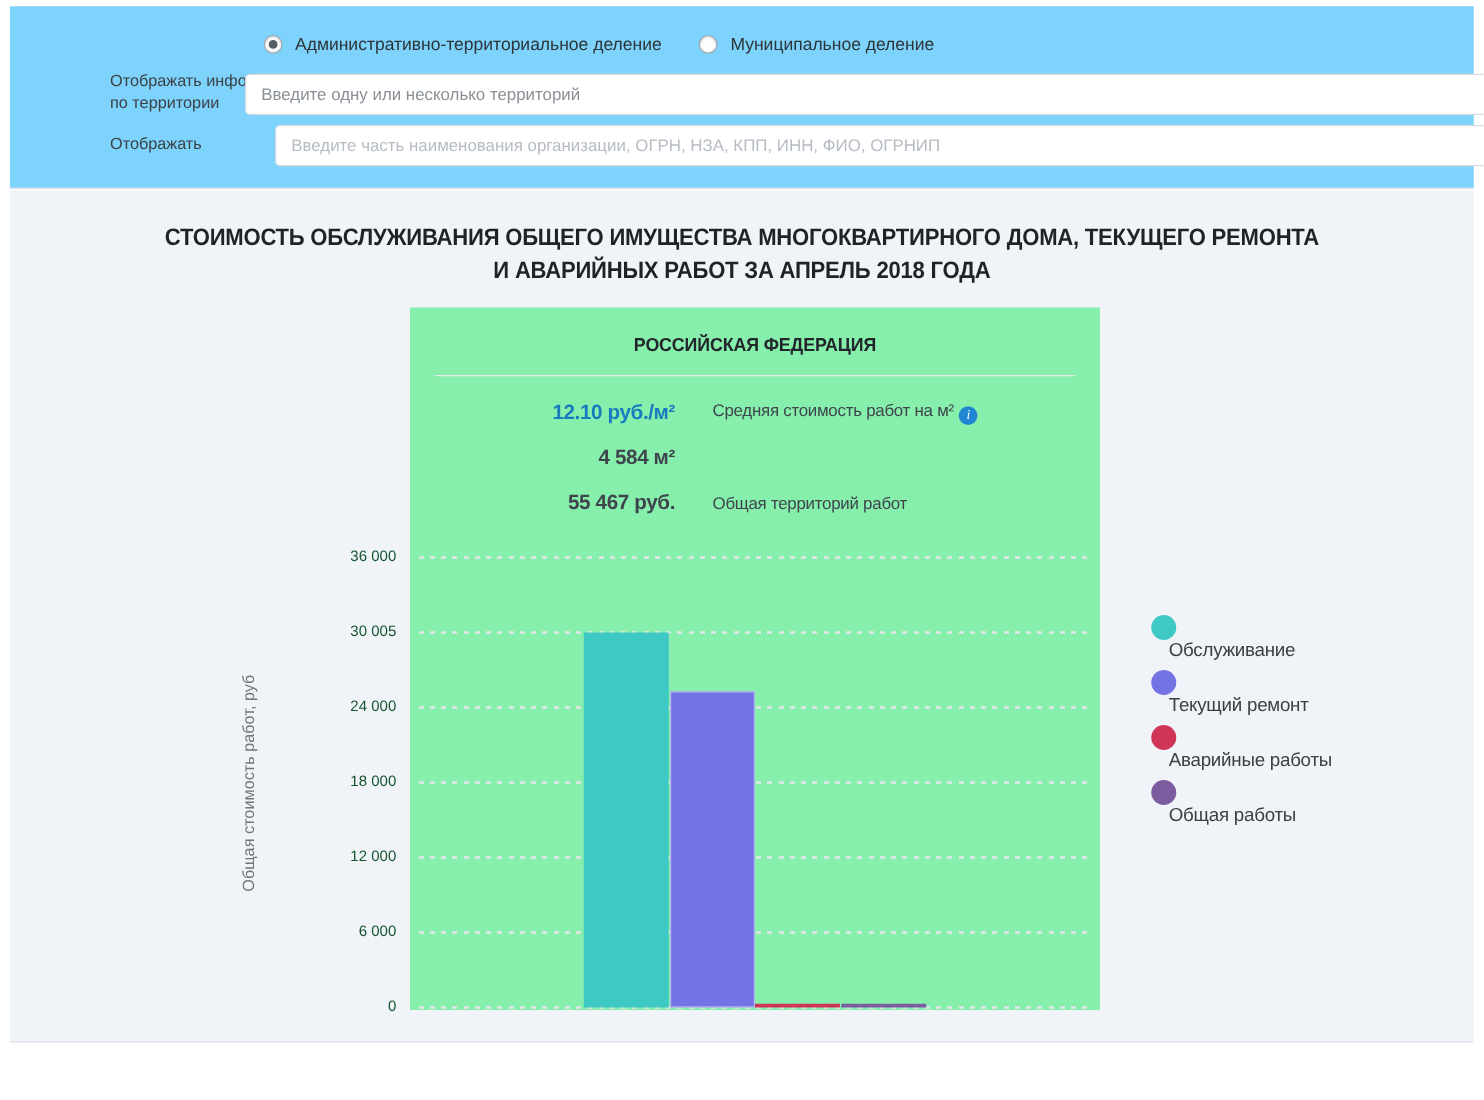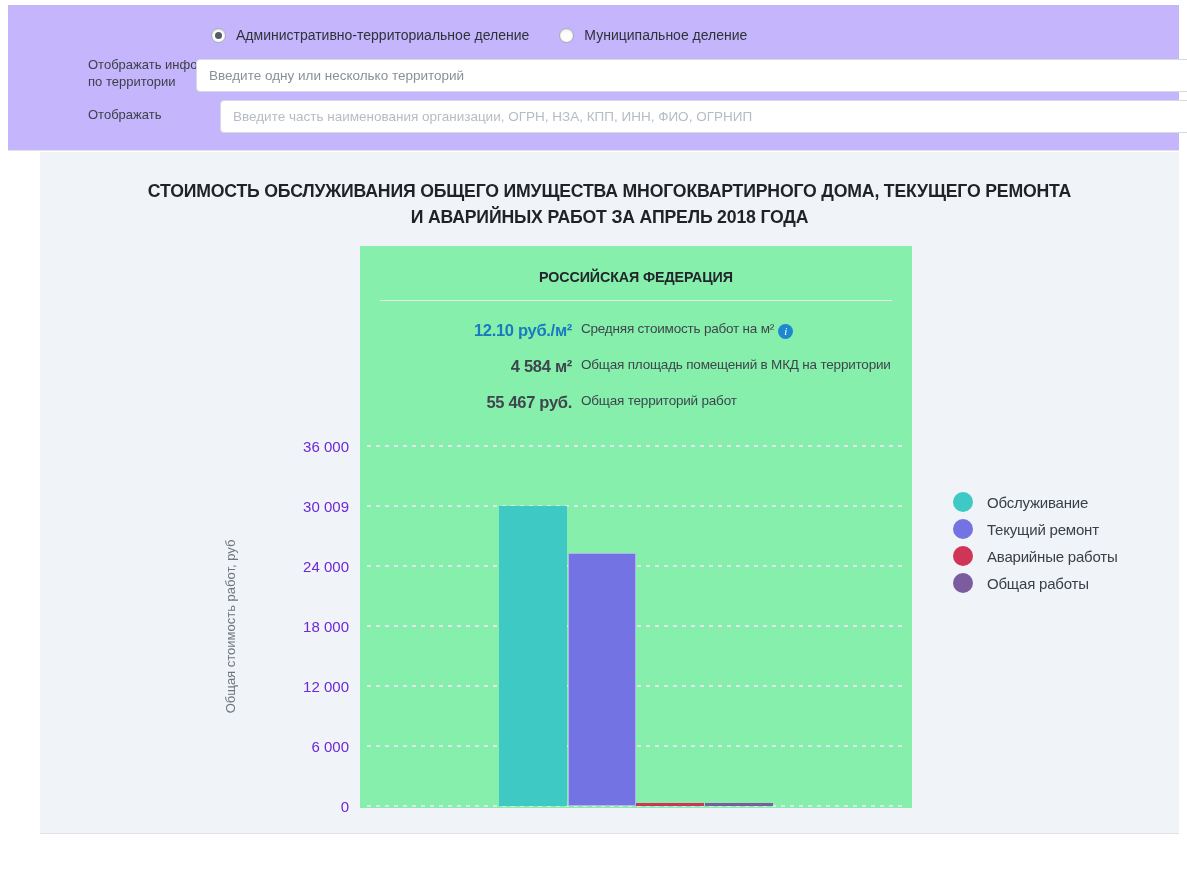--- a/index.html
+++ b/index.html
@@ -2,21 +2,21 @@
 <html><head>
 <meta charset="utf-8">
 <style>
   * { margin:0; padding:0; box-sizing:border-box; }
   html,body { background:#ffffff; }
   body { font-family:"Liberation Sans","DejaVu Sans",sans-serif; }
   .page { position:relative; width:1187px; height:880px; background:#ffffff; overflow:hidden; }
 
   
   .filters { position:absolute; left:8px; right:8px; top:5px; height:146px;
-             background:#c4b5fd; border-bottom:1px solid #dfe4ea; }
+             background:#7dd3fc; border-bottom:1px solid #dfe4ea; }
   .radio-row { position:absolute; left:203px; top:22px; display:flex; gap:30px; align-items:center; }
   .radio-opt { display:flex; align-items:center; gap:10px; cursor:pointer; }
   .radio-circle { width:15px; height:15px; border-radius:50%; background:#fdfdfd;
                   border:1px solid #a3a8ae; display:flex; align-items:center; justify-content:center;
                   box-shadow: inset 0 1px 2px rgba(0,0,0,.12); }
   .radio-dot { width:7px; height:7px; border-radius:50%; background:transparent; }
   .radio-opt.selected .radio-dot { background:#565c63; }
   .radio-label { font-size:14px; color:#2e3338; }
 
   .form-label { position:absolute; left:80px; width:160px; font-size:13px; color:#3c4147; line-height:1.3; }
@@ -34,53 +34,53 @@
 
   .ellipsis-btn { position:absolute; right:14px; top:50%; transform:translateY(-50%);
                   display:flex; gap:3px; cursor:pointer; padding:4px 2px; }
   .ellipsis-btn i { display:block; width:4px; height:4px; background:#6d7278; }
   .dd-arrow { position:absolute; right:14px; top:50%; transform:translateY(-50%);
               width:0; height:0; border-left:7px solid transparent; border-right:7px solid transparent;
               border-top:8px solid #6d7278; cursor:pointer; }
 
   
   .main { position:absolute; left:8px; right:8px; top:152px; height:682px;
-          background:#f0f4f8; border-bottom:1px solid #dce2e8;margin-left:32px; }
+          background:#f0f4f8; border-bottom:1px solid #dce2e8; }
   h1.page-title { position:absolute; top:26px; left:0; right:0; text-align:center;
           font-size:19px; line-height:1.35; color:#1f2327; font-weight:bold;
           transform:scaleX(.93); letter-spacing:-0.2px; }
 
   .region-panel { position:absolute; left:320px; top:94px; width:552px; height:562px; background:#86efac; }
   .region-title { text-align:center; padding-top:22px; font-size:15px; font-weight:bold; color:#22262b;
                   transform:scaleX(.95); letter-spacing:-0.1px; }
   .panel-divider { margin:15px 20px 0 20px; border-top:1px solid #e6e9ed; }
 
   .stats { margin-top:20px; }
-  .stat-row { display:flex; align-items:flex-start; margin-bottom:17px; }
+  .stat-row { display:flex; align-items:center; margin-bottom:17px;gap:21px; }
   .stat-value { width:212px; text-align:right; font-size:16.5px; font-weight:bold; color:#3f454c;
                 letter-spacing:-0.3px; white-space:nowrap; }
   .stat-value.accent { color:#187abf; }
   .stat-label { margin-left:9px; font-size:13.5px; color:#3f454c; letter-spacing:-0.2px; }
   .info-icon { display:inline-flex; align-items:center; justify-content:center;
                width:15px; height:15px; border-radius:50%; background:#1f86d2; color:#ffffff;
                font-size:11px; font-style:italic; font-family:"Liberation Serif","DejaVu Serif",serif;
                vertical-align:-2px; margin-left:4px; cursor:pointer; }
 
   
   .plot { position:absolute; left:327px; top:294px; width:540px; height:360px; }
   .gridline { position:absolute; left:0; right:0; height:2px;
               background:repeating-linear-gradient(90deg,#e2e6eb 0 4px,transparent 4px 9px); }
-  .tick { position:absolute; left:-84px; width:66px; text-align:right; font-size:15px; color:#6d28d9; }
+  .tick { position:absolute; left:-84px; width:66px; text-align:right; font-size:12px; color:#14532d; }
   .bar { position:absolute; bottom:0; }
   .ytitle-wrap { position:absolute; left:182px; top:294px; width:18px; height:360px;
                  display:flex; align-items:center; justify-content:center; }
   .ytitle { transform:rotate(-90deg); white-space:nowrap; font-size:13px; color:#70767c; }
 
   .legend { position:absolute; left:913px; top:340px; }
-  .legend-item { display:flex; align-items:center; margin-bottom:7px; cursor:pointer; }
+  .legend-item { display:flex; margin-bottom:7px; cursor:pointer;flex-direction:column; }
   .legend-swatch { width:20px; height:20px; border-radius:50%; flex:0 0 auto; }
   .legend-label { margin-left:14px; font-size:15px; color:#3b4046; letter-spacing:-0.2px; }
 </style>
 </head>
 <body>
 
 <div class="page">
 
   <section class="filters">
     <div class="radio-row">
@@ -124,21 +124,20 @@
     <div class="region-panel">
       <div class="region-title">РОССИЙСКАЯ ФЕДЕРАЦИЯ</div>
       <div class="panel-divider"></div>
       <div class="stats">
         <div class="stat-row">
           <span class="stat-value accent">12.10 руб./м²</span>
           <span class="stat-label"><span>Средняя стоимость работ на м²</span><span class="info-icon">i</span></span>
         </div>
         <div class="stat-row">
           <span class="stat-value">4 584 м²</span>
-          <span class="stat-label">Общая площадь помещений в МКД на территории</span>
         </div>
         <div class="stat-row">
           <span class="stat-value">55 467 руб.</span>
           <span class="stat-label">Общая территорий работ</span>
         </div>
       </div>
     </div>
 
     <div class="ytitle-wrap">
       <span class="ytitle">Общая стоимость работ, руб</span>
@@ -149,21 +148,21 @@
         <div class="tick" style="top: 352px;">0</div>
         <div class="gridline" style="top: 299px;"></div>
         <div class="tick" style="top: 292px;">6 000</div>
         <div class="gridline" style="top: 239px;"></div>
         <div class="tick" style="top: 232px;">12 000</div>
         <div class="gridline" style="top: 179px;"></div>
         <div class="tick" style="top: 172px;">18 000</div>
         <div class="gridline" style="top: 119px;"></div>
         <div class="tick" style="top: 112px;">24 000</div>
         <div class="gridline" style="top: 59px;"></div>
-        <div class="tick" style="top: 52px;">30 009</div>
+        <div class="tick" style="top: 52px;">30 005</div>
         <div class="gridline" style="top: -1px;"></div>
         <div class="tick" style="top: -8px;">36 000</div>
         <div class="bar" title="Обслуживание" style="left: 132px; width: 68px; height: 300px; background: rgb(62, 201, 196);"></div>
         <div class="bar" title="Текущий ремонт" style="left: 200.5px; width: 68px; height: 253px; background: rgb(116, 115, 227); box-shadow: rgba(255, 255, 255, 0.45) 0px 0px 0px 1px inset;"></div>
         <div class="bar" title="Аварийные работы" style="left: 269px; width: 68px; height: 3px; background: rgb(206, 53, 87);"></div>
         <div class="bar" title="Другие работы" style="left: 337.5px; width: 68px; height: 3px; background: rgb(122, 92, 159);"></div>
       </div>
 
     <div class="legend" id="legend">
         <div class="legend-item">

